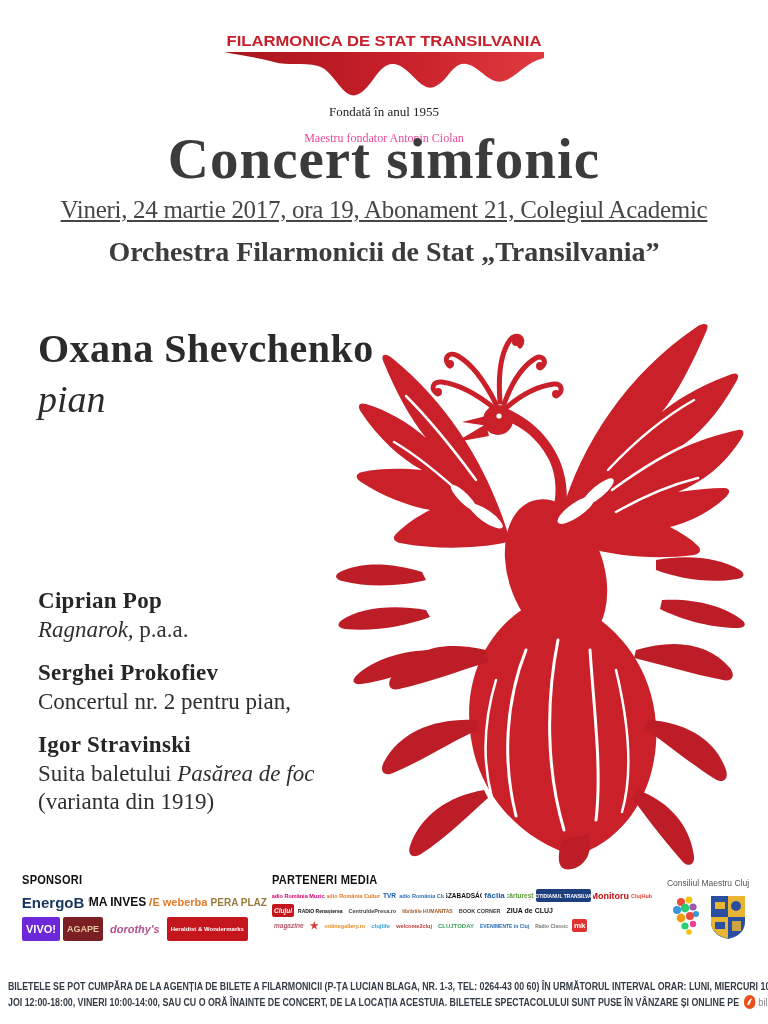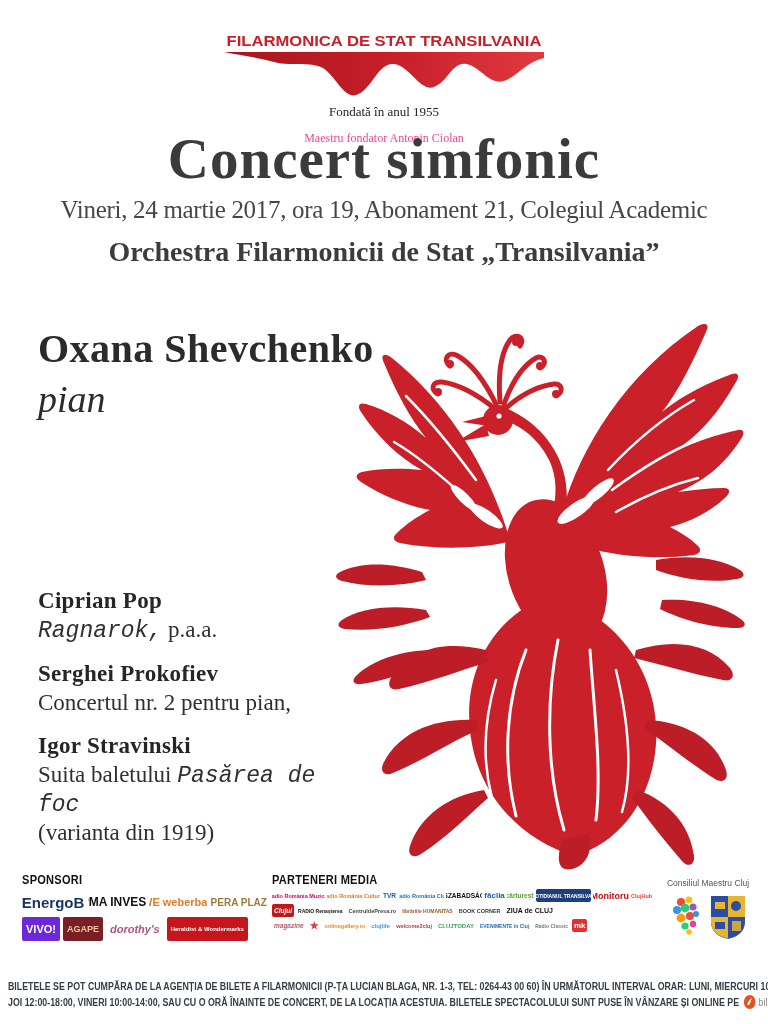--- a/index.html
+++ b/index.html
@@ -6,34 +6,34 @@
   body{width:768px;height:1024px;background:#ffffff;position:relative;overflow:hidden;
        font-family:"Liberation Serif","DejaVu Serif",serif;color:#2f2f2f;}
   .abs{position:absolute;}
   .center{left:0;right:0;text-align:center;}
 
   
   #logo-block{top:26px;}
   #founded{top:104px;font-size:13px;color:#222;}
   #founder{top:131px;font-size:12px;color:#ec4899;}
   #concert-title{top:126px;font-size:57px;font-weight:bold;color:#3b3b3b;letter-spacing:1px;z-index:3;}
-  #date-line{top:196px;font-size:25px;color:#464646;letter-spacing:-0.3px;z-index:3;}
+  #date-line{top:196px;font-size:25px;color:#464646;letter-spacing:-0.3px;z-index:3;text-decoration:underline;}
   #orchestra-line{top:236px;font-size:28px;font-weight:bold;color:#3c3c3c;z-index:3;}
 
   
   #performers{left:38px;top:324px;z-index:3;}
   .performer{margin-bottom:16px;}
   .performer-name{font-size:40px;font-weight:bold;line-height:50px;color:#2b2b2b;letter-spacing:0.5px;}
   .performer-role{font-size:38px;font-style:italic;line-height:50px;color:#2b2b2b;}
 
   #program{left:38px;top:586px;z-index:3;width:330px;}
   .program-item{margin-bottom:14px;}
   .composer{font-size:23px;font-weight:bold;line-height:30px;color:#262626;letter-spacing:0.3px;}
   .work{font-size:23px;line-height:28px;color:#2f2f2f;}
-  .work .it{font-style:italic;font-family:Liberation Mono, monospace;}
+  .work .it{font-style:italic;}
 
   
   #phoenix{left:326px;top:320px;z-index:1;}
 
   
   .footer-heading{font-family:"Liberation Sans",sans-serif;font-size:13px;font-weight:bold;
                   color:#111;letter-spacing:0.3px;transform:scaleX(0.85);transform-origin:0 50%;white-space:nowrap;}
   #sponsors{left:22px;top:872px;width:248px;z-index:3;}
   #media{left:272px;top:872px;width:382px;z-index:3;}
   .logo-row{display:flex;align-items:center;flex-wrap:nowrap;}

